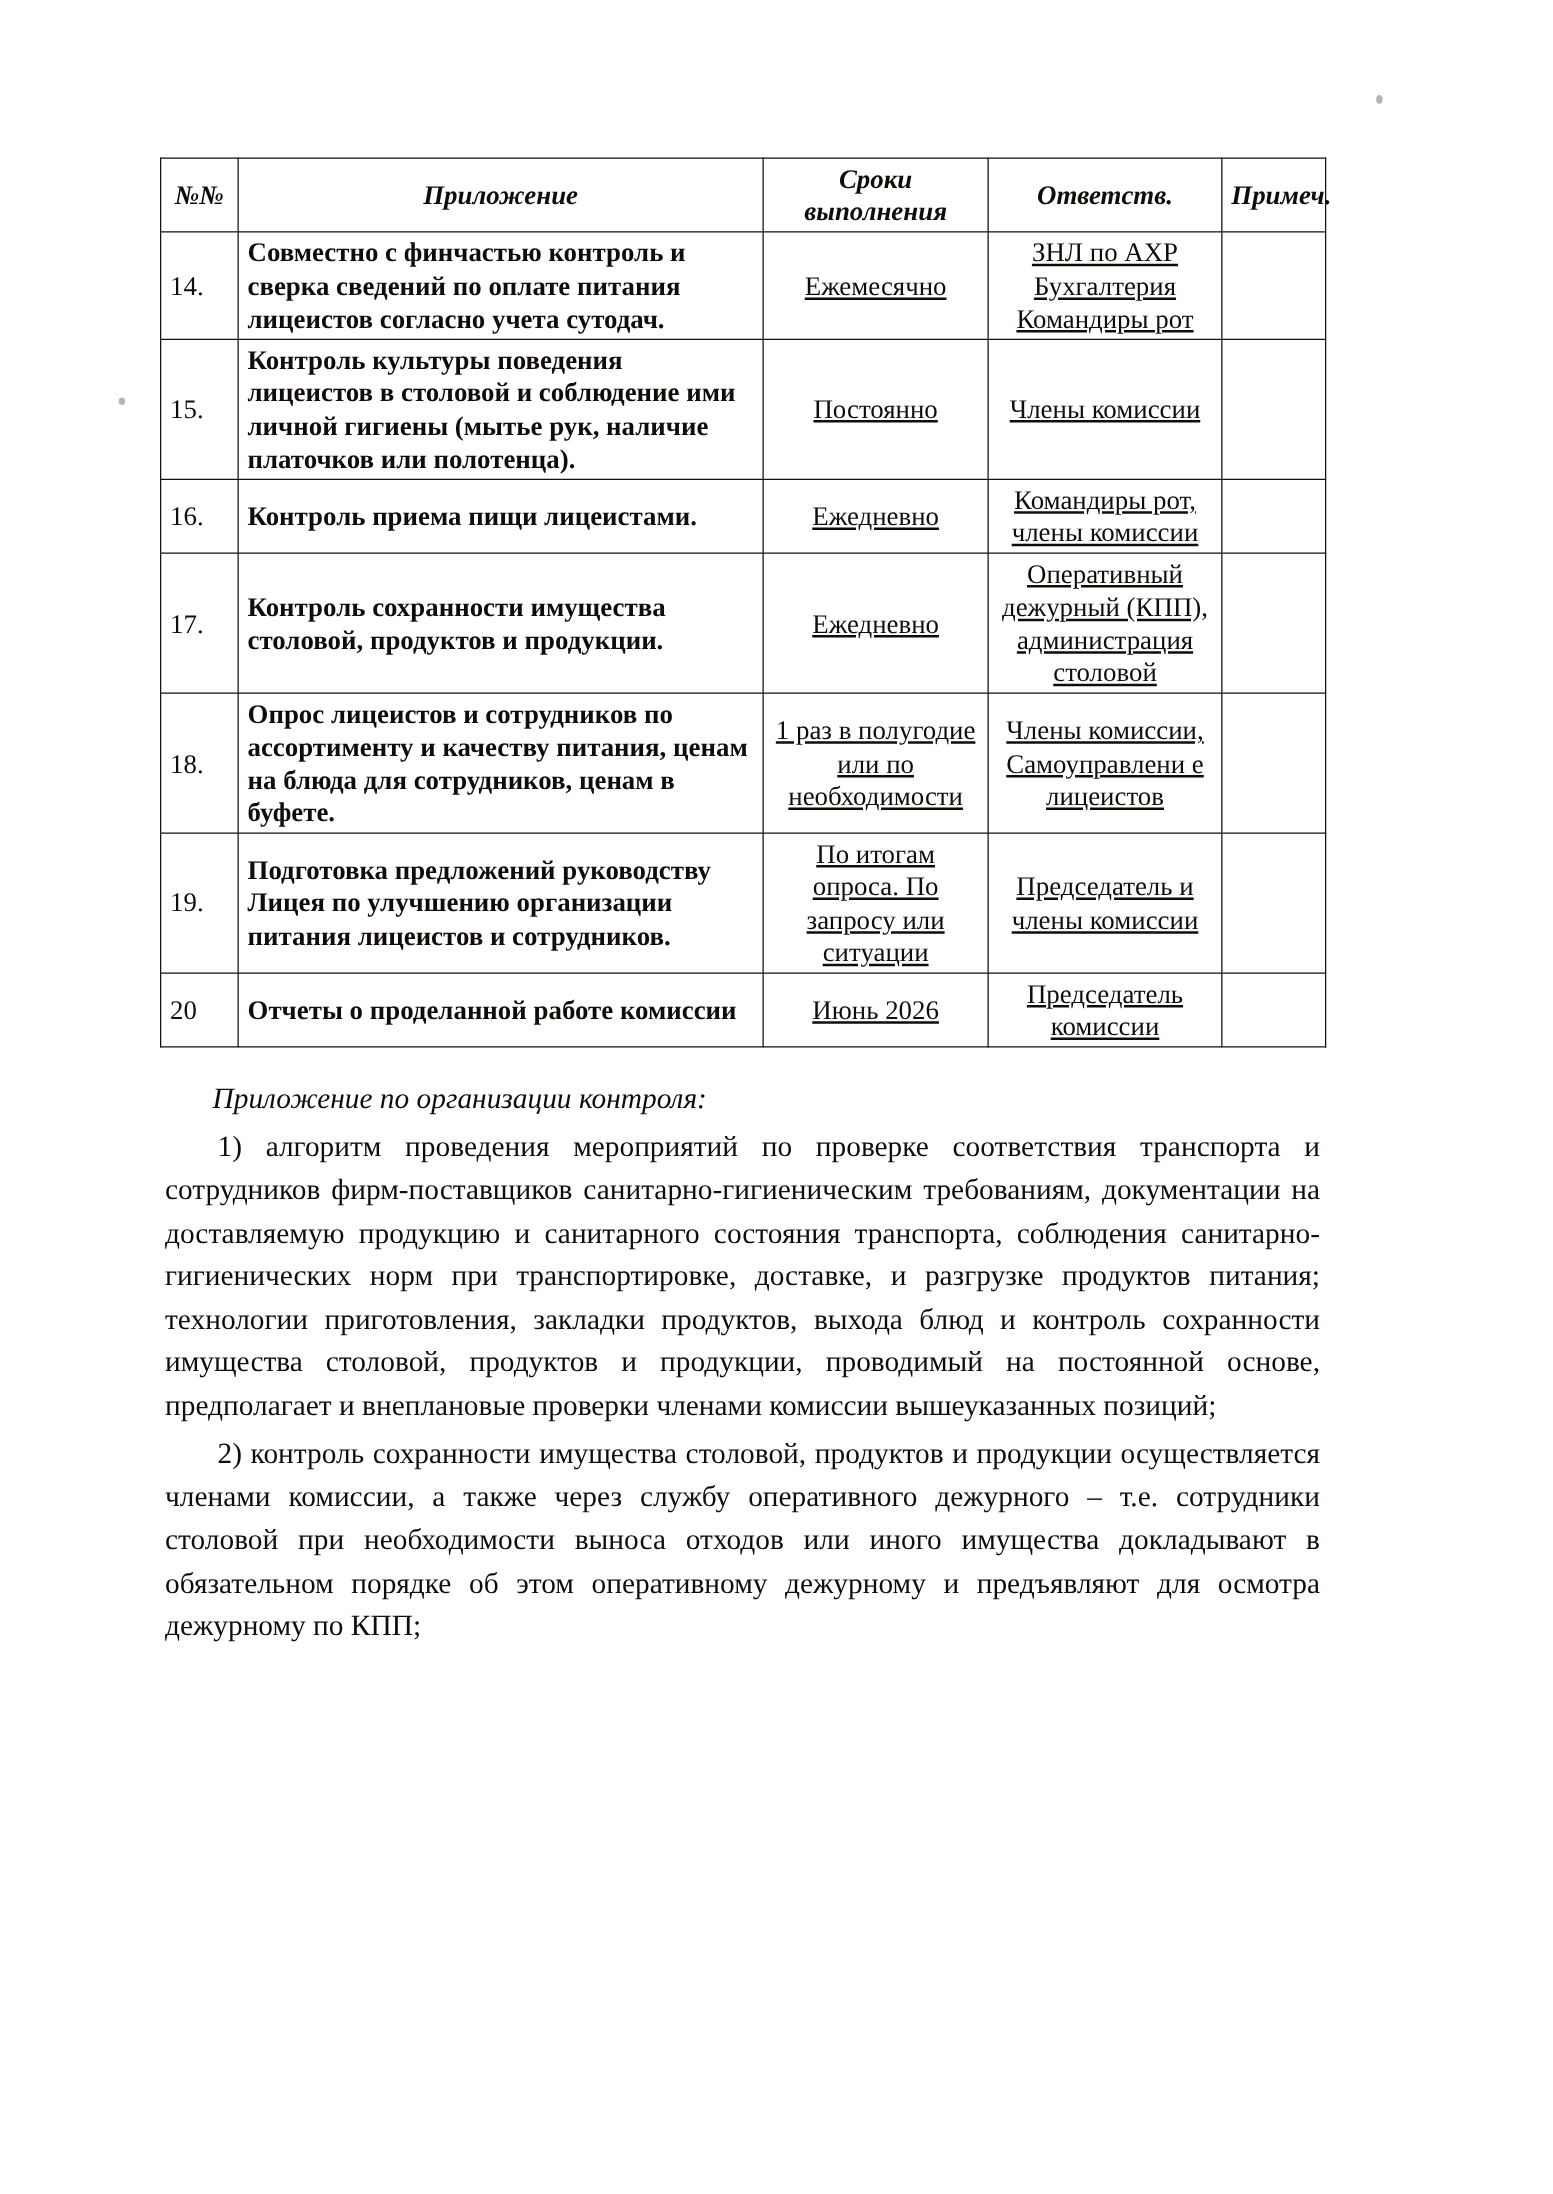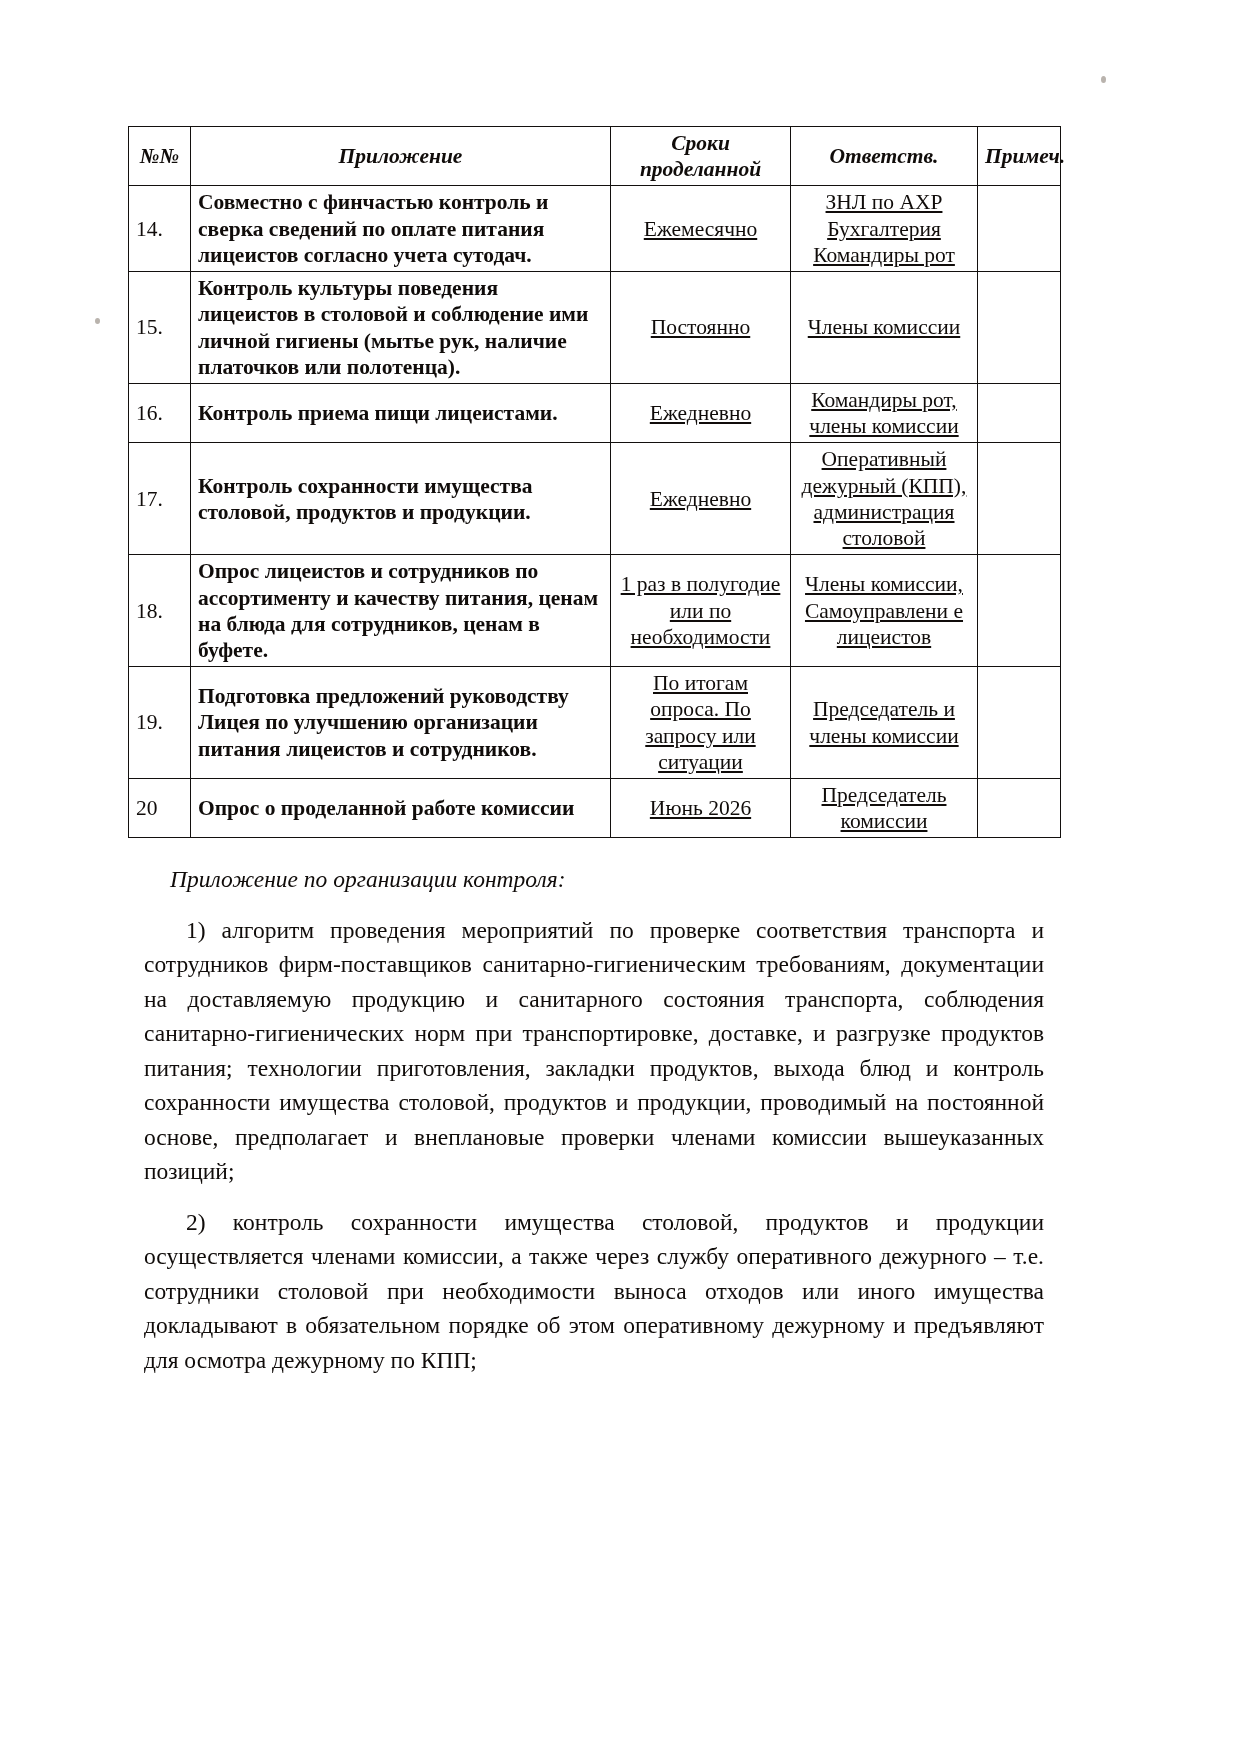--- a/index.html
+++ b/index.html
@@ -90,21 +90,21 @@
   }
   .appendix-title {
     font-style: italic;
     text-indent: 42px;
     margin-bottom: 3px;
     font-size: 23.5px;
   }
   .para {
     text-indent: 42px;
     text-align: justify;
-    margin: 16px;
+    margin: 4px;
     font-size: 23.5px;
     line-height: 1.47;
   }
   .para + .para { margin-top: 2px; }
 </style>
 </head>
 <body>
 
 <div class="page">
 
@@ -118,21 +118,21 @@
         <col class="col-num">
         <col class="col-act">
         <col class="col-term">
         <col class="col-resp">
         <col class="col-note">
       </colgroup>
       <thead>
         <tr>
           <th>№№</th>
           <th>Приложение</th>
-          <th>Сроки проделанной</th>
+          <th>Сроки выполнения</th>
           <th>Ответств.</th>
           <th>Примеч.</th>
         </tr>
       </thead>
       <tbody>
         <tr>
           <td class="num">14.</td>
           <td class="act">Совместно с финчастью контроль и сверка сведений по оплате питания лицеистов согласно учета сутодач.</td>
           <td class="term">Ежемесячно</td>
           <td class="resp">ЗНЛ по АХР Бухгалтерия Командиры рот</td>
@@ -168,21 +168,21 @@
         </tr>
         <tr>
           <td class="num">19.</td>
           <td class="act">Подготовка предложений руководству Лицея по улучшению организации питания лицеистов и сотрудников.</td>
           <td class="term">По итогам опроса. По запросу или ситуации</td>
           <td class="resp">Председатель и члены комиссии</td>
           <td class="note"></td>
         </tr>
         <tr>
           <td class="num">20</td>
-          <td class="act">Опрос о проделанной работе комиссии</td>
+          <td class="act">Отчеты о проделанной работе комиссии</td>
           <td class="term">Июнь 2026</td>
           <td class="resp">Председатель комиссии</td>
           <td class="note"></td>
         </tr>
       </tbody>
     </table>
 
     <div class="after-table">
       <div class="appendix-title">Приложение по организации контроля:</div>
       <p class="para">1) алгоритм проведения мероприятий по проверке соответствия транспорта и сотрудников фирм-поставщиков санитарно-гигиеническим требованиям, документации на доставляемую продукцию и санитарного состояния транспорта, соблюдения санитарно-гигиенических норм при транспортировке, доставке, и разгрузке продуктов питания; технологии приготовления, закладки продуктов, выхода блюд и контроль сохранности имущества столовой, продуктов и продукции, проводимый на постоянной основе, предполагает и внеплановые проверки членами комиссии вышеуказанных позиций;</p>

